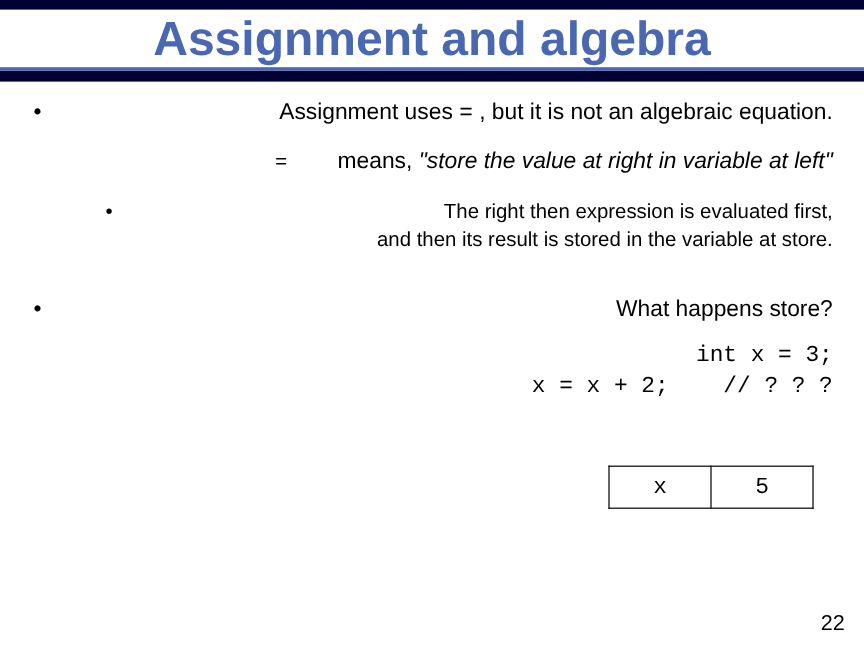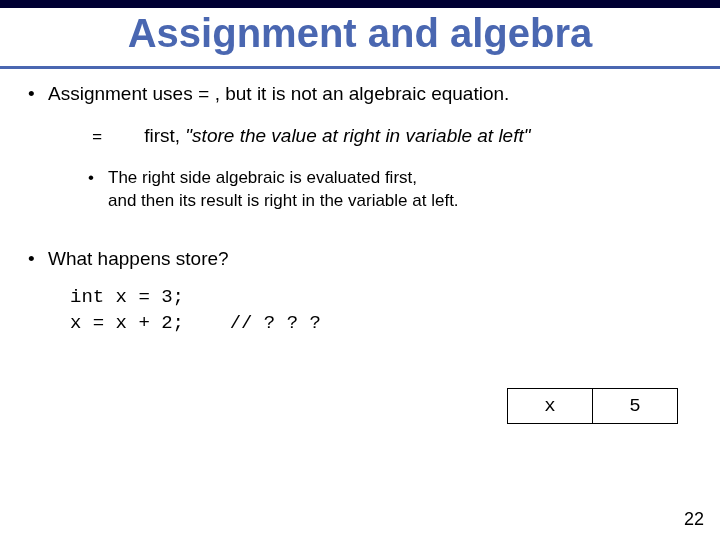--- a/index.html
+++ b/index.html
@@ -29,28 +29,29 @@
     position: absolute;
     top: 8px;
     left: 0;
     width: 100%;
     text-align: center;
     font-family: Verdana, Geneva, sans-serif;
     font-weight: bold;
     font-size: 40px;
     color: #4a67b1;
     background: #ffffff;
-    padding: 4px 0 12px 0;
+    padding: 4px 0 2px 0;
     line-height: 1.05;
     border-bottom: 3px solid #4a67b1;
   }
   .body {
     padding: 14px 26px 0 26px;
     font-size: 19px;
     line-height: 1.3;
+    text-align: right;
   }
   ul.top {
     list-style: none;
     padding: 0;
     margin: 0;
   }
   ul.top > li {
     position: relative;
     padding-left: 22px;
     margin-bottom: 18px;
@@ -133,27 +134,27 @@
   <div class="title-bar">
     <div class="title">Assignment and algebra</div>
   </div>
 
   <div class="body">
     <ul class="top">
       <li>
         <span>Assignment uses </span><span style="font-family:'Courier New',monospace;">=</span><span> , but it is not an algebraic equation.</span>
 
         <div class="means-row">
-          <span class="eq">=</span><span>first,</span><span class="italic-quote"> "store the value at right in variable at left"</span>
+          <span class="eq">=</span><span>means,</span><span class="italic-quote"> "store the value at right in variable at left"</span>
         </div>
 
         <ul class="sub">
           <li>
-            <span>The right side algebraic is evaluated first,</span><br>
-            <span>and then its result is right in the variable at left.</span>
+            <span>The right then expression is evaluated first,</span><br>
+            <span>and then its result is stored in the variable at store.</span>
           </li>
         </ul>
       </li>
 
       <li style="margin-top:34px;">
         <span>What happens store?</span>
         <div class="code-block"><span>int x = 3;</span>
 <span>x = x + 2;    // ? ? ?</span></div>
       </li>
     </ul>

